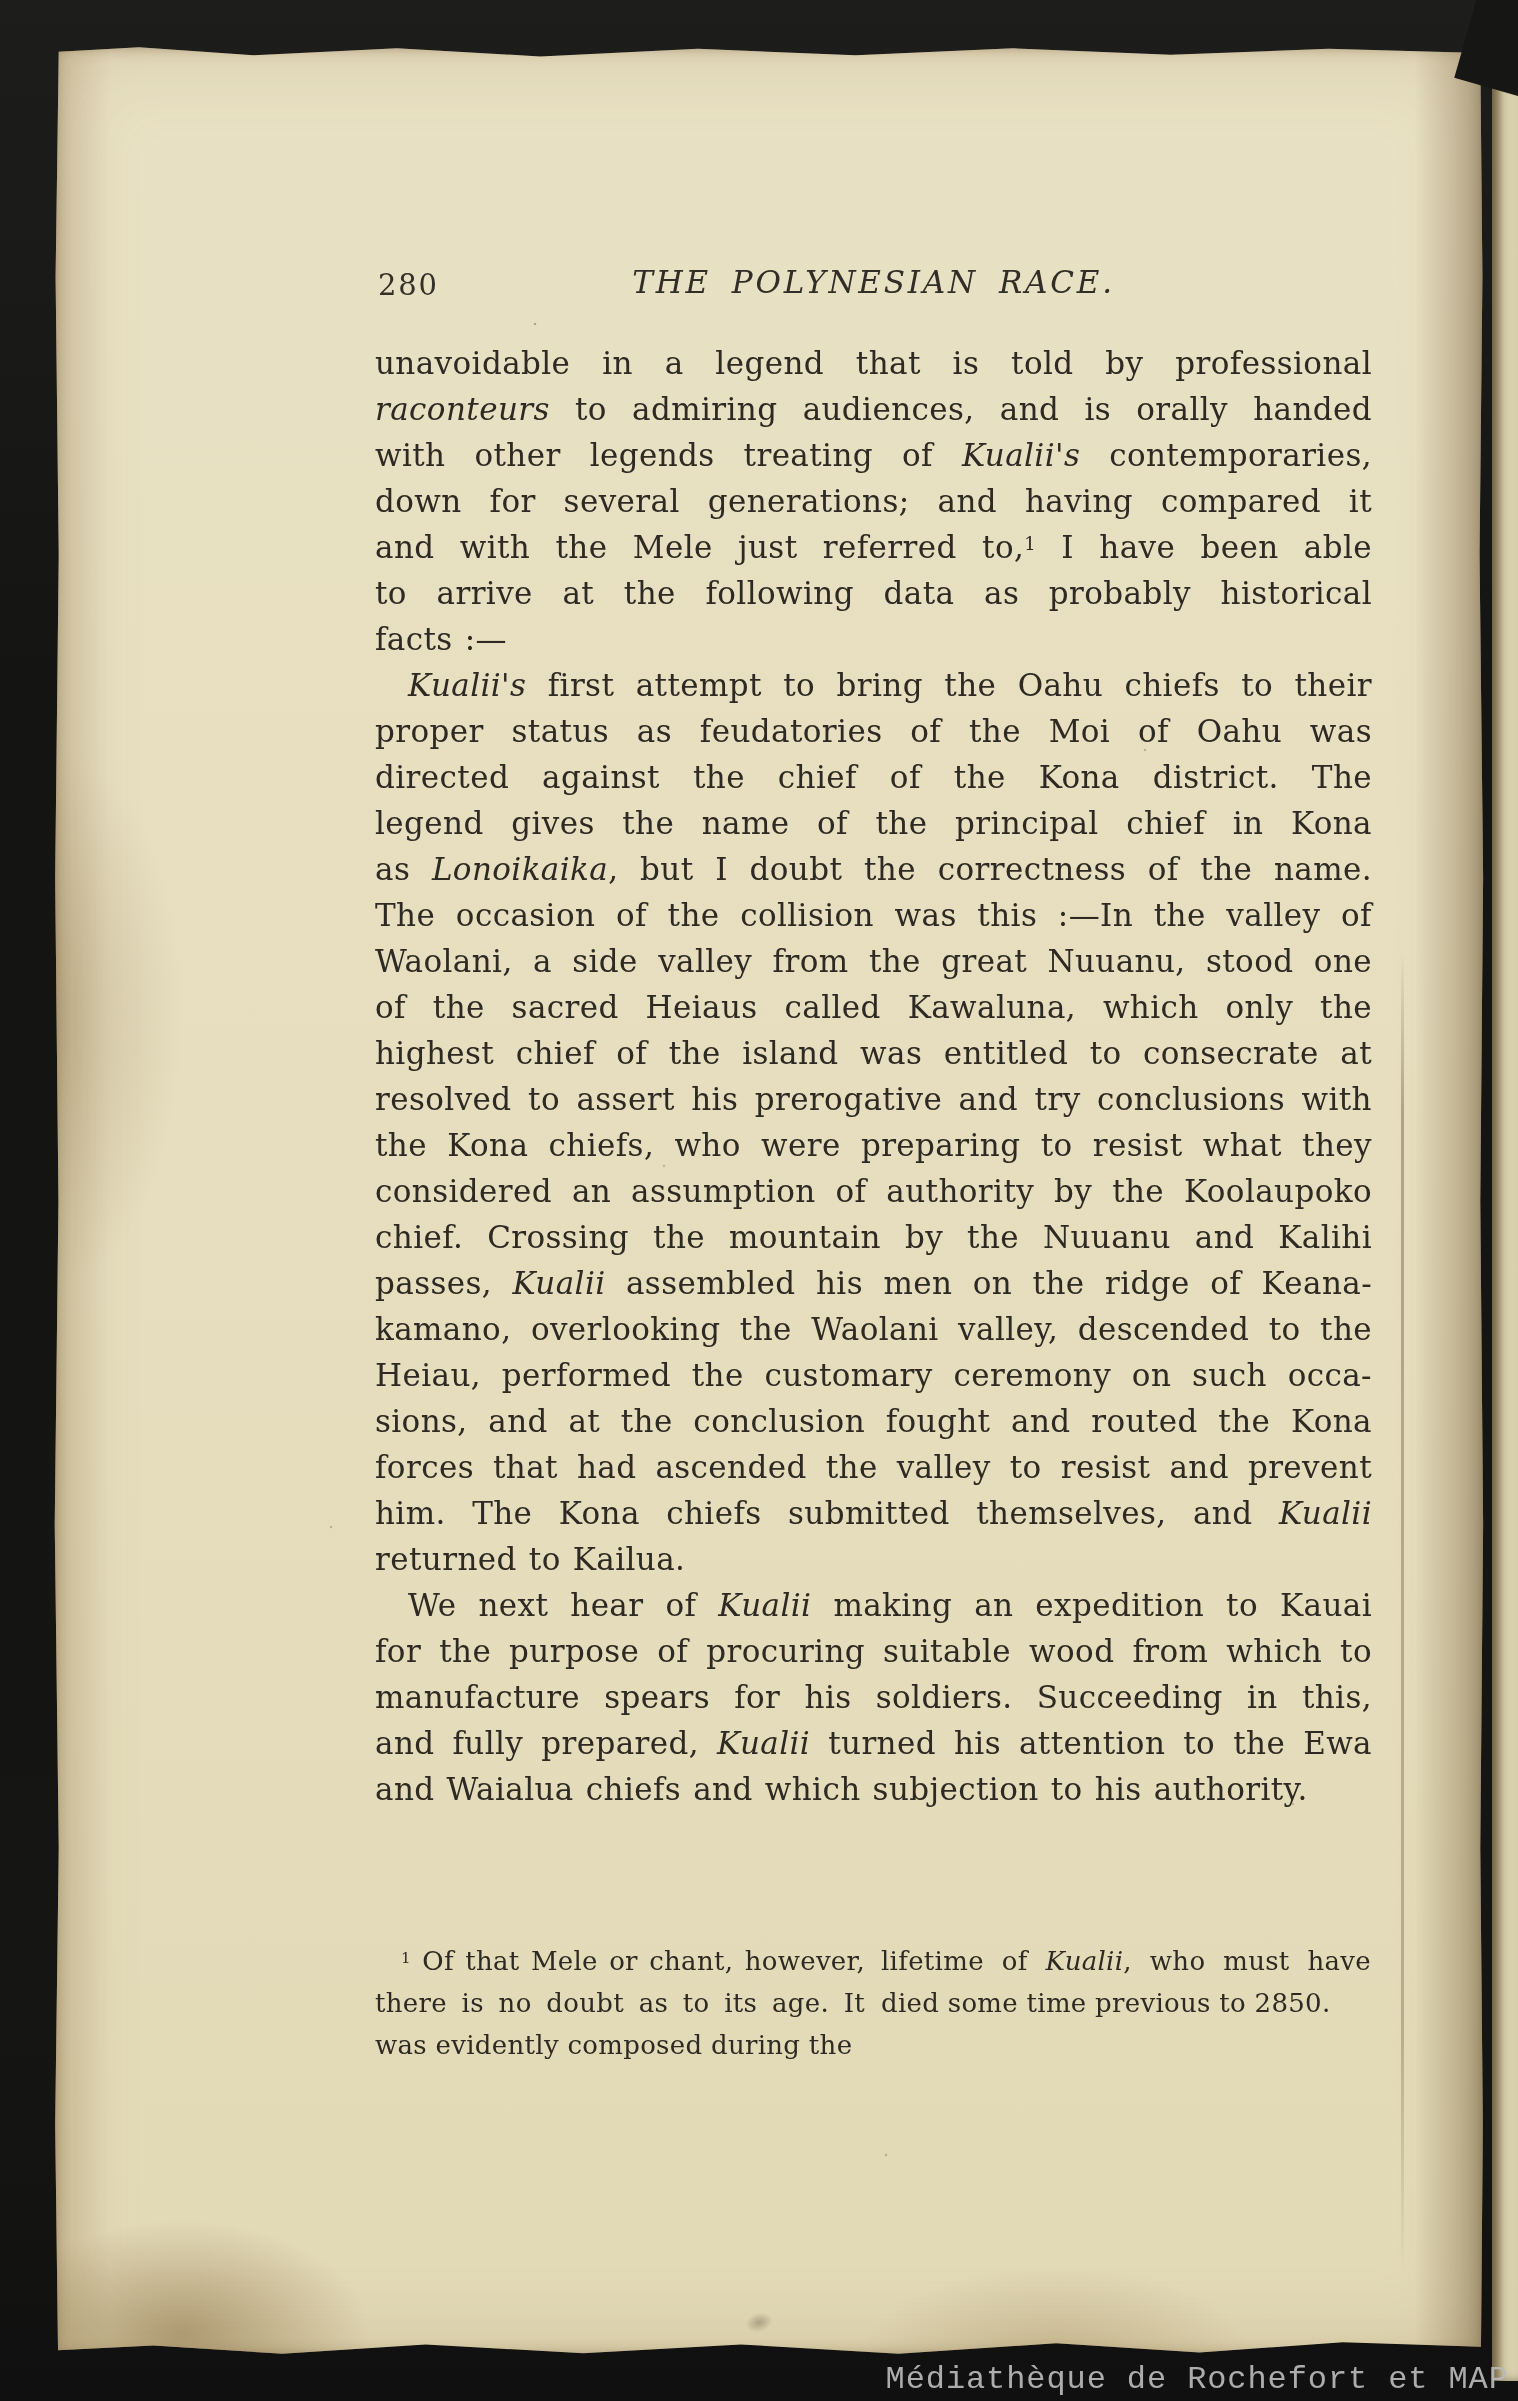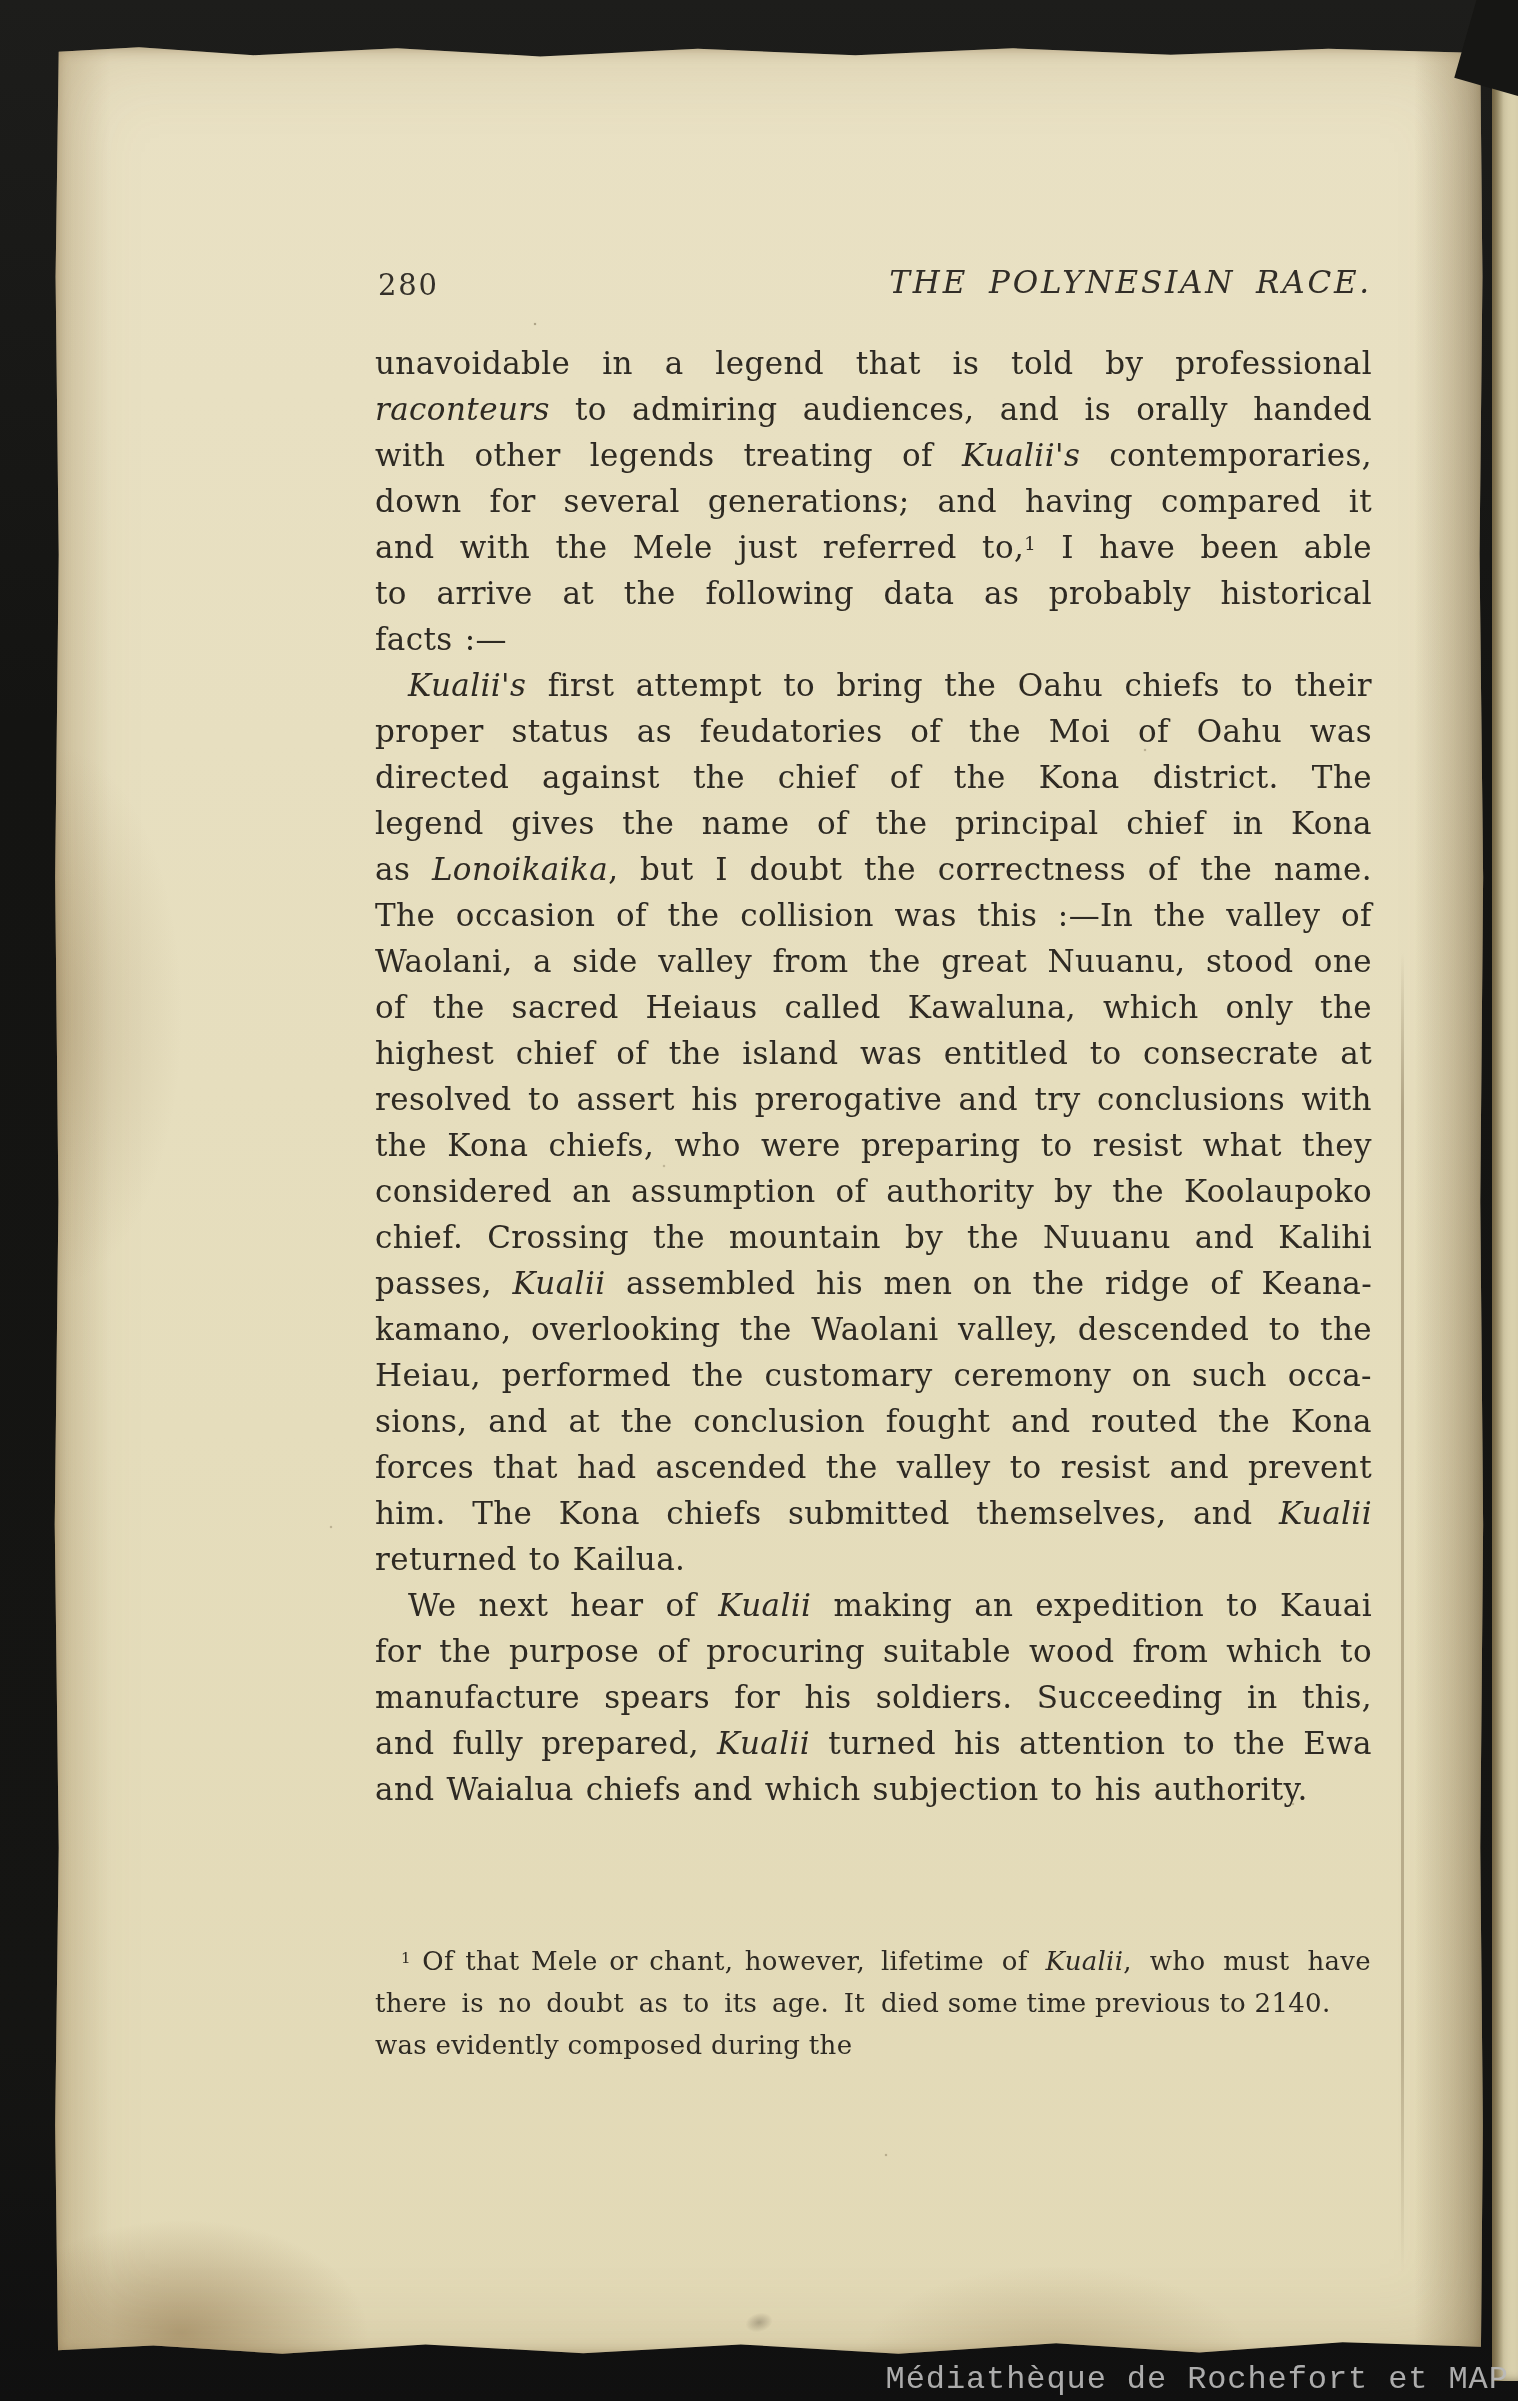--- a/index.html
+++ b/index.html
@@ -43,21 +43,21 @@
     position:absolute; left:692px; top:2267px; width:28px; height:18.5px;
     background:radial-gradient(ellipse, rgba(70,60,45,.32), rgba(70,60,45,0) 70%);
     transform:rotate(-15deg);
   }
   
   .page-number {
     position:absolute; left:325px; top:222px;
     font-size:29px; letter-spacing:1.8px; color:#34302a;
   }
   .running-title {
-    position:absolute; left:322px; top:218px; width:997px; text-align:right;
+    position:absolute; left:322px; top:218px; width:997px; text-align:center;
     font-style:italic; font-size:31px; letter-spacing:2.8px; word-spacing:8.3px; color:#312d27;
   }
   
   .body-text {
     position:absolute; left:322px; top:294px; width:997px;
     font-size:31px; line-height:46px; color:#2e2a23;
     letter-spacing:0.4px; word-spacing:1.8px;
   }
   .line { text-align:justify; text-align-last:justify; height:46px; }
   .line.last { text-align-last:left; }
@@ -134,21 +134,21 @@
       </div>
 
     <div class="footnote">
       <div class="fn-col">
           <div class="line indent"><sup>1</sup><span> Of that Mele or chant, however,</span></div>
           <div class="line"><span>there is no doubt as to its age.  It</span></div>
           <div class="line last"><span>was evidently composed during the</span></div>
         </div>
       <div class="fn-col">
           <div class="line"><span>lifetime of </span><i>Kualii</i><span>, who must have</span></div>
-          <div class="line last"><span>died some time previous to 2140.</span></div>
+          <div class="line last"><span>died some time previous to 2850.</span></div>
         </div>
     </div>
 
     <div class="crease"></div>
     <div class="specks"></div>
     <div class="stain"></div>
   </div>
 
   <div class="next-page"></div>
   <div class="gutter-wedge"></div>

